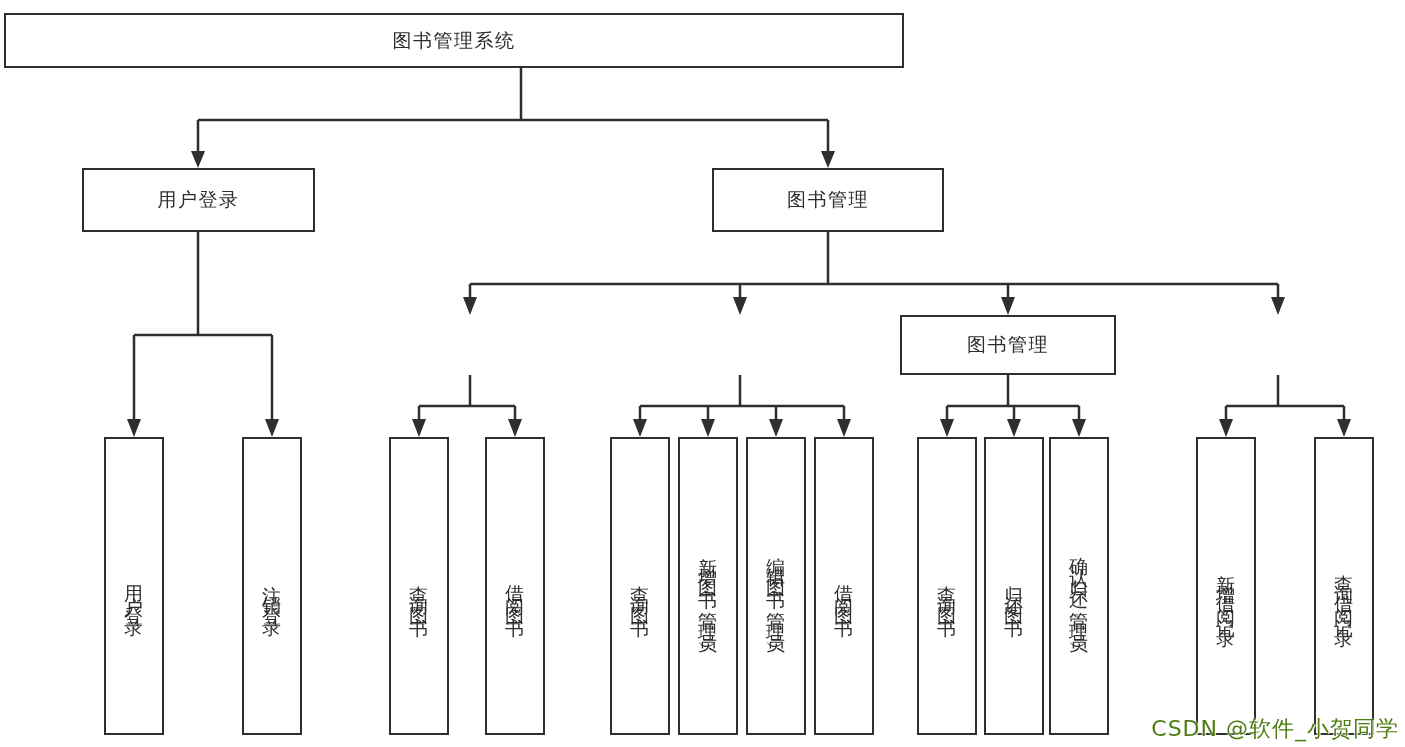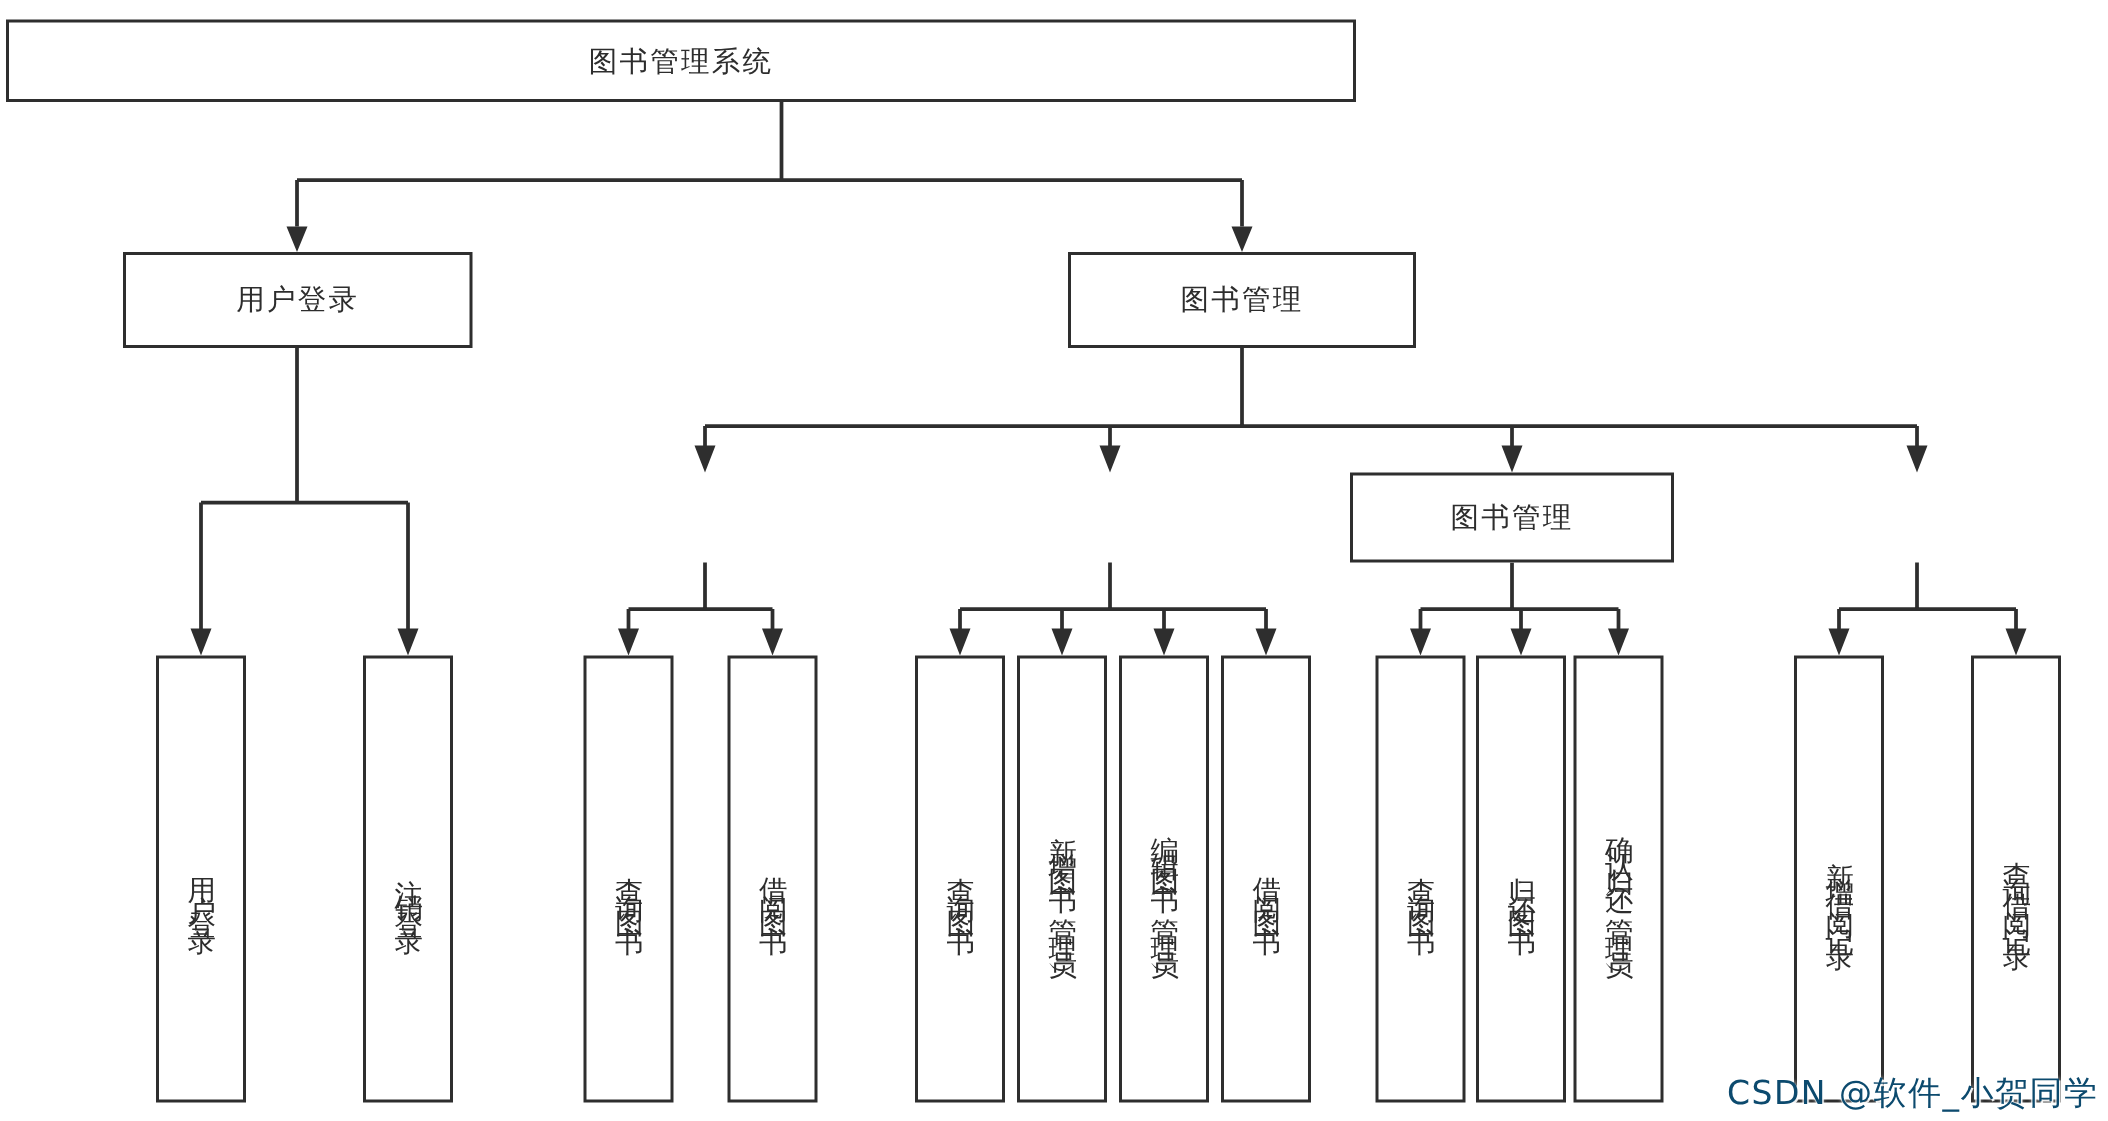--- a/index.html
+++ b/index.html
@@ -12,21 +12,21 @@
     color:#2d2d2d;z-index:1;
   }
   .hlabel{font-size:19px;letter-spacing:1.5px;white-space:nowrap;}
   .vtext{
     writing-mode:vertical-rl;text-orientation:mixed;
     font-size:19px;line-height:1;letter-spacing:11px;
     margin-bottom:-11px; 
   }
   .watermark{
     position:absolute;right:6px;bottom:3px;z-index:5;
-    font-size:22px;letter-spacing:1px;color:#0c4a6e;
+    font-size:22px;letter-spacing:1px;color:#4d7c0f;
     text-shadow:0 0 3px #ffffff,1px 1px 0 rgba(255,255,255,0.9),-1px -1px 0 rgba(255,255,255,0.6);
     white-space:nowrap;
   }
 </style>
 </head>
 <body>
 
 <div class="stage">
 
   <svg class="connectors" width="1405" height="747" viewBox="0 0 1405 747">

